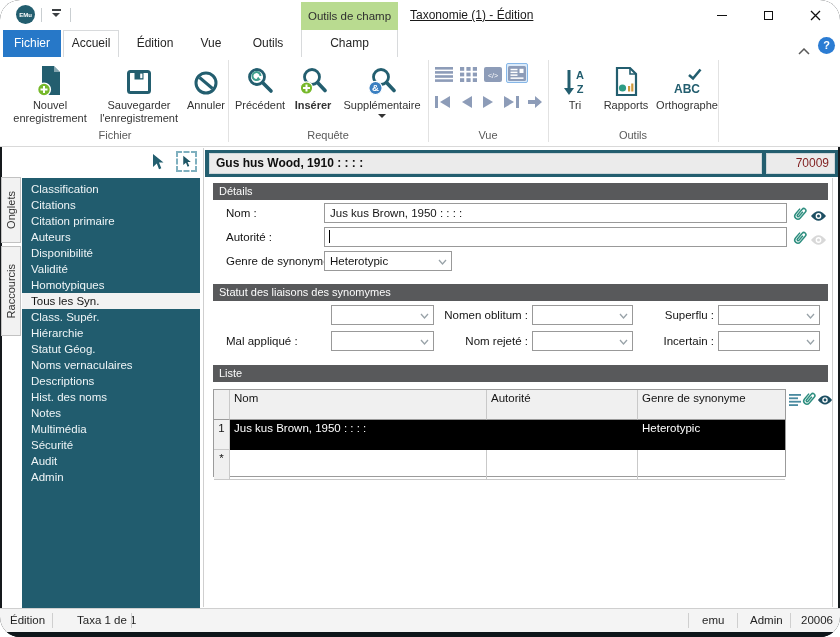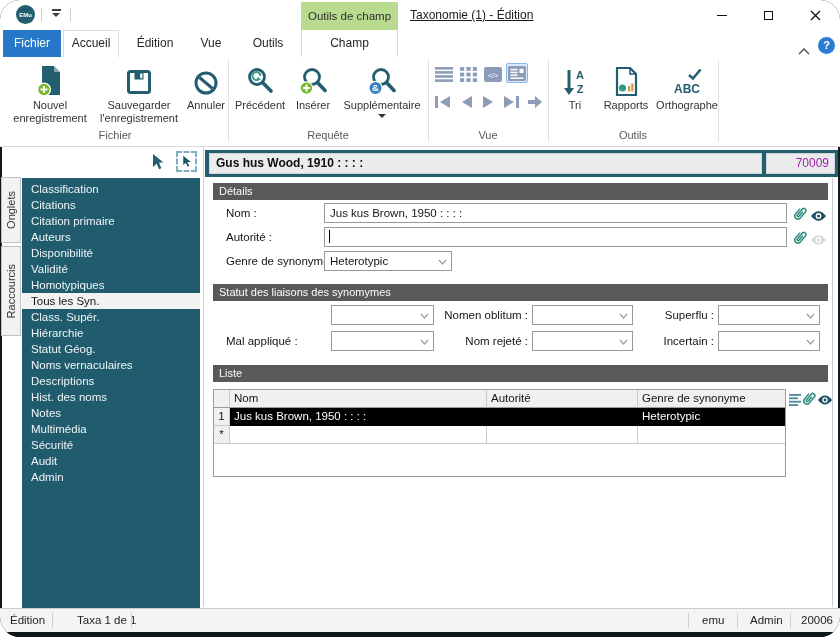--- a/index.html
+++ b/index.html
@@ -51,21 +51,21 @@
   .vicon { position:absolute; width:22px; height:20px; display:flex; align-items:center; justify-content:center; }
   .vicon.sel { border:1px solid #86b7e8; background:#dcebfa; border-radius:2px; }
 
   
   .vline { position:absolute; width:1px; background:#cfcfcf; }
   .rec-hdr { position:absolute; left:205px; top:150px; width:633px; height:27px; background:#235e6f; }
   .rec-sum { position:absolute; left:4px; top:3px; width:553px; height:21px; background:#ebebeb;
              border:1px solid #cdd6d9; font-weight:bold; font-size:12px; line-height:19px; padding-left:6px; color:#0e0e0e;
              white-space:nowrap; overflow:hidden; }
   .rec-num { position:absolute; left:561px; top:3px; width:69px; height:21px; background:#ebebeb;
-             border:1px solid #cdd6d9; font-size:12px; line-height:19px; text-align:right; padding-right:5px; color:#a21caf; }
+             border:1px solid #cdd6d9; font-size:12px; line-height:19px; text-align:right; padding-right:5px; color:#7f1d1d; }
 
   .vtab { position:absolute; left:1px; width:20px; background:#f2f2f2; border:1px solid #c2c2c2;
           display:flex; align-items:center; justify-content:center; }
   .vtab span { writing-mode:vertical-rl; transform:rotate(180deg); font-size:11px; color:#333; }
   .side-panel { position:absolute; left:22px; top:178px; width:178px; height:430px; background:#215c6e; padding-top:3px; }
   .side-item { height:16px; line-height:16px; padding-left:9px; font-size:11.5px; color:#eef4f6; white-space:nowrap; cursor:default; }
   .side-item.selected { background:#f2f2f2; color:#141414; }
   .sel-box { position:absolute; left:176px; top:151px; width:21px; height:21px; border:2px dashed #7fb0bf;
              display:flex; align-items:center; justify-content:center; }
 
@@ -73,21 +73,21 @@
              font-size:11px; line-height:17px; padding-left:6px; }
   .flabel { position:absolute; font-size:11.5px; color:#141414; line-height:20px; white-space:nowrap;padding-left:8px; }
   .tinput { position:absolute; height:20px; border:1px solid #999; background:#fff; font-size:11.5px;
             padding:0 5px; color:#141414; font-family:"Liberation Sans", sans-serif; }
   .combo { position:absolute; height:20px; border:1px solid #999; background:#fff; }
   .combo .cval { font-size:11.5px; line-height:18px; padding-left:5px; color:#141414; }
   .combo svg { position:absolute; right:4px; top:7px; }
   .caret { position:absolute; left:329px; top:230px; width:1px; height:13px; background:#000; }
 
   .ltable { position:absolute; left:213px; top:389px; width:573px; height:88px; border:1px solid #9b9b9b; background:#fff; }
-  .trow { display:flex; height:18px; }
+  .trow { display:flex; height:30px; }
   .tcell { border-right:1px solid #c9c9c9; border-bottom:1px solid #c9c9c9; font-size:11.5px; line-height:17px;
            padding-left:4px; overflow:hidden; white-space:nowrap; color:#141414; }
   .c0 { width:16px; background:#f0f0f0; text-align:center; padding:0; }
   .c1 { width:257px; } .c2 { width:151px; } .c3 { flex:1; border-right:none; }
   .hrow .tcell { background:#f0f0f0; border-bottom:1px solid #9b9b9b; }
   .selrow .tcell.dat { background:#000; color:#fff; border-color:#000; }
 
   .statusbar { position:absolute; left:0; top:608px; width:840px; height:24px; background:#f4f4f4;
                border-top:1px solid #cfcfcf; font-size:11.5px; color:#1f1f1f; }
   .sb-item { position:absolute; top:0; line-height:23px; }
@@ -176,21 +176,21 @@
       <div class="ric">
         <svg width="28" height="30" viewBox="0 0 28 30">
           <circle cx="11" cy="10" r="7.5" fill="none" stroke="#235e6f" stroke-width="2.8"></circle>
           <path d="M16.5 15.5 L25 24" stroke="#235e6f" stroke-width="3.6" stroke-linecap="round"></path>
           <path d="M14.5 9 a4 4 0 1 0 -1.3 3" fill="none" stroke="#3f9f8e" stroke-width="2"></path>
           <polygon points="9.5,13.5 14.8,13 12.2,9.8" fill="#3f9f8e"></polygon>
         </svg>
       </div>
       <div>Précédent</div>
     </div>
-    <div class="rbtn" style="left:290px; width:46px;">
+    <div class="rbtn" style="left:290px; width:46px;font-weight:bold;">
       <div class="ric">
         <svg width="28" height="30" viewBox="0 0 28 30">
           <circle cx="13" cy="10" r="7.5" fill="none" stroke="#235e6f" stroke-width="2.8"></circle>
           <path d="M18.5 15.5 L26 23.5" stroke="#235e6f" stroke-width="3.6" stroke-linecap="round"></path>
           <circle cx="7.5" cy="21" r="6.2" fill="#76b82a" stroke="#fff" stroke-width="1.2"></circle>
           <path d="M4 21 h7 M7.5 17.5 v7" stroke="#fff" stroke-width="2"></path>
         </svg>
       </div>
       <div>Insérer</div>
     </div>

